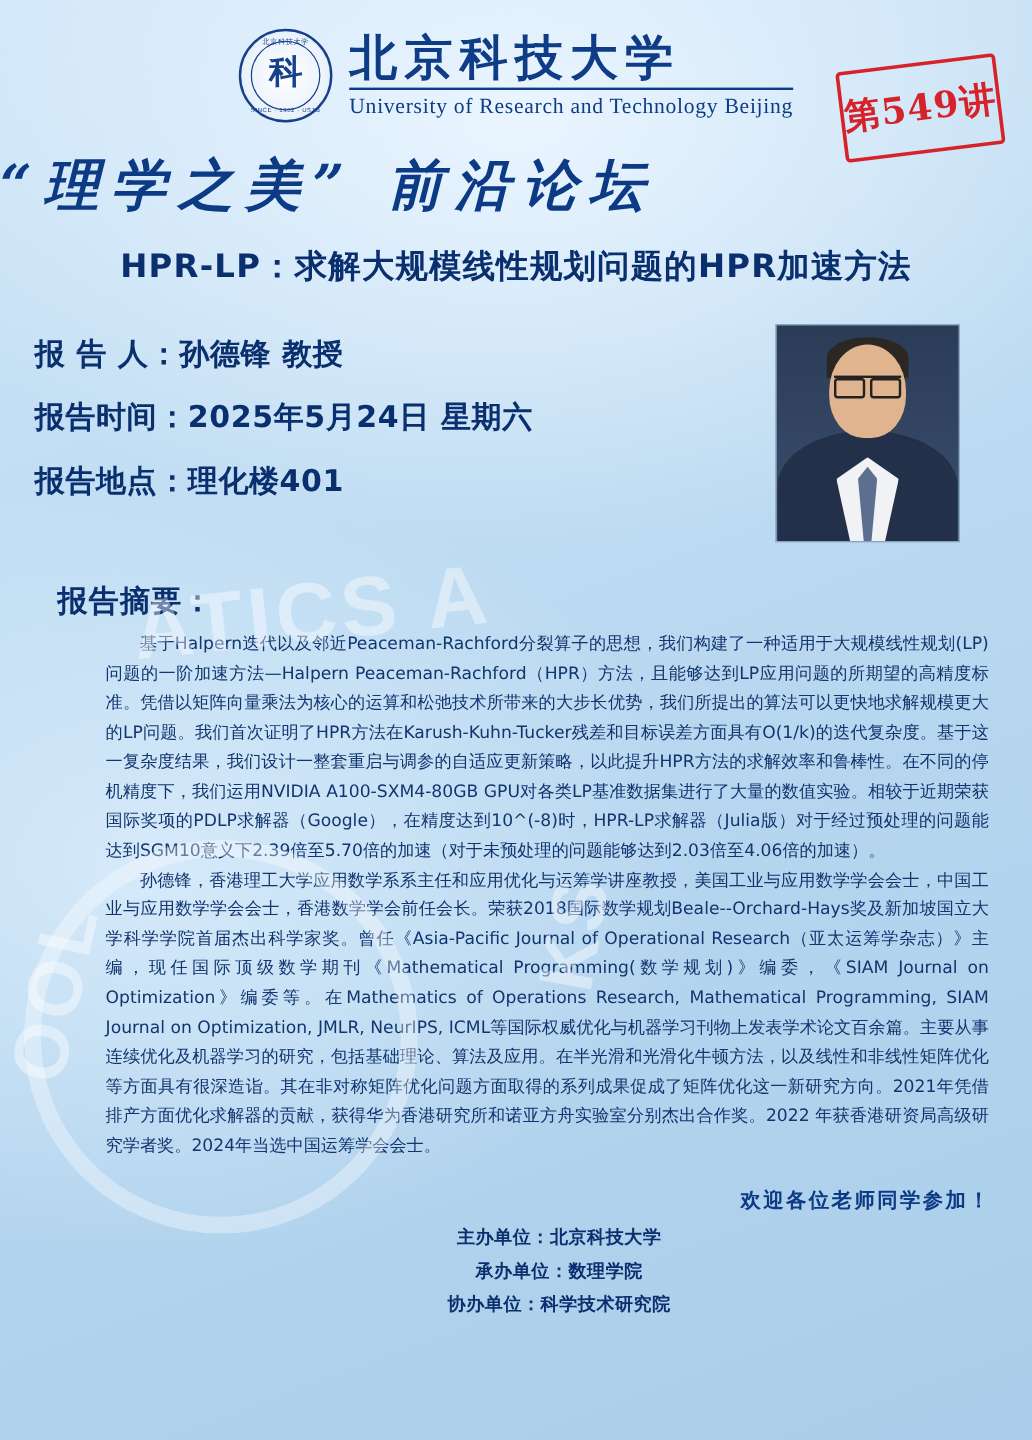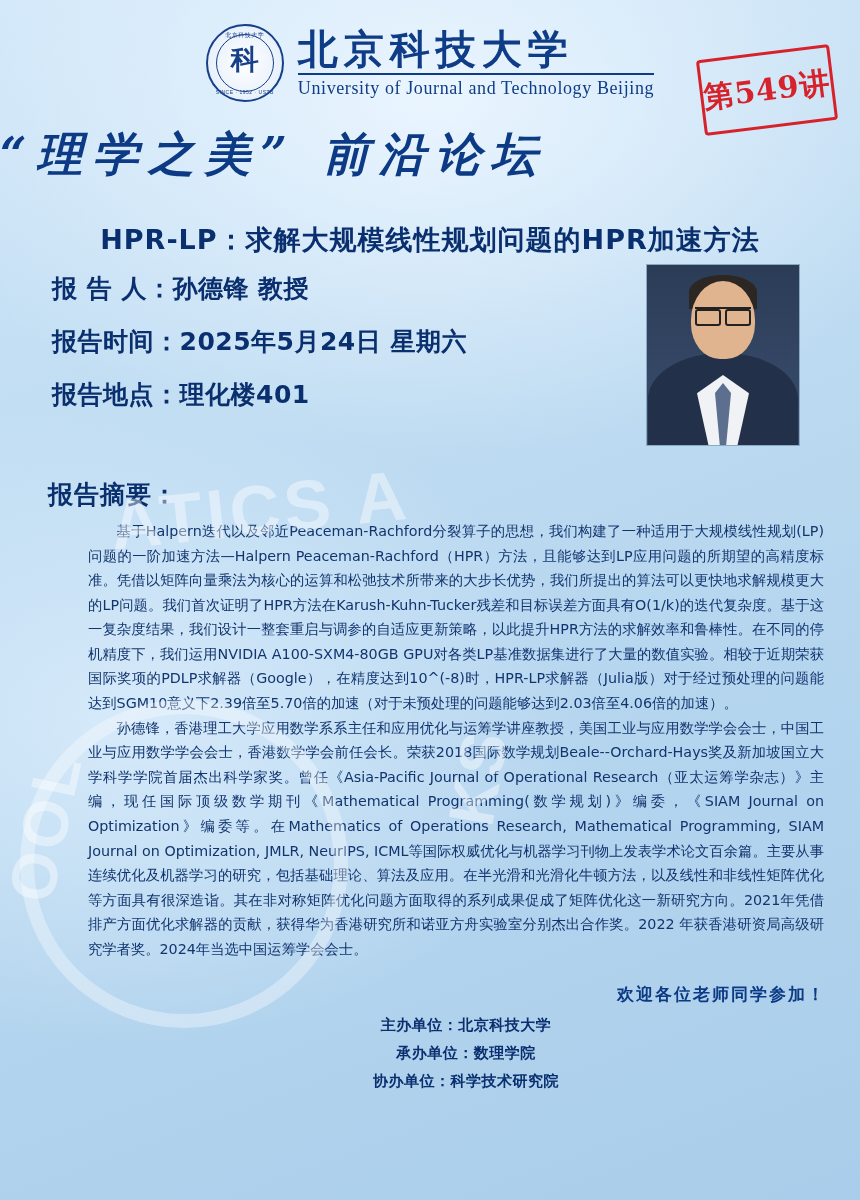--- a/index.html
+++ b/index.html
@@ -156,33 +156,33 @@
     margin-top: 6px;
     font-family: "DejaVu Serif", serif;
     font-size: 46px;
     font-weight: bold;
     color: #0c3a84;
     letter-spacing: 10px;
     font-style: italic;
   }
   .talk-title {
     text-align: center;
-    margin-top: 36px;
+    margin-top: 18px;
     font-family: "DejaVu Sans", sans-serif;
     font-size: 27px;
     font-weight: bold;
     color: #0a2f6e;
     letter-spacing: 1px;
     padding: 0 20px;
   }
 
   
   .info {
-    margin-top: 14px;
-    padding-left: 52px;
+    margin-top: 38px;
+    padding-left: 29px;
     position: relative;
     height: 200px;
   }
   .info-line {
     font-family: "DejaVu Sans", sans-serif;
     font-size: 25px;
     font-weight: bold;
     color: #0a2f6e;
     margin-bottom: 20px;
     letter-spacing: 0.5px;
@@ -318,21 +318,21 @@
   <div class="header">
     <div class="logo-row">
       <div class="logo-seal">
         <div class="inner"></div>
         <div class="seal-top">北京科技大学</div>
         <div class="glyph">科</div>
         <div class="seal-bottom">SINCE · 1952 · USTB</div>
       </div>
       <div class="uni-names">
         <div class="uni-cn">北京科技大学</div>
-        <div class="uni-en">University of Journal and Technology Beijing</div>
+        <div class="uni-en">University of Research and Technology Beijing</div>
       </div>
     </div>
     <div class="issue-stamp">
       <div class="txt">第549讲</div>
     </div>
   </div>
 
   <div class="forum-title">“理学之美” 前沿论坛</div>
   <div class="talk-title">HPR-LP：求解大规模线性规划问题的HPR加速方法</div>
 

